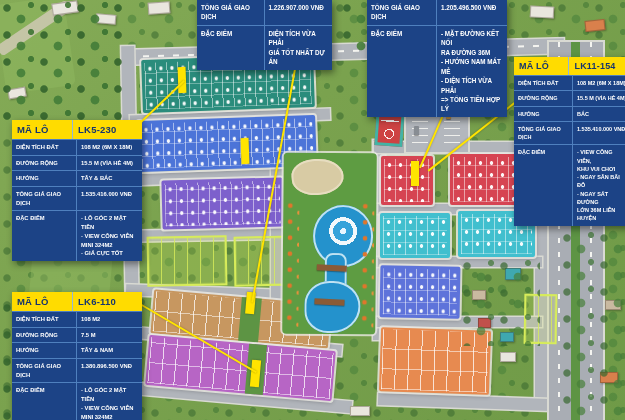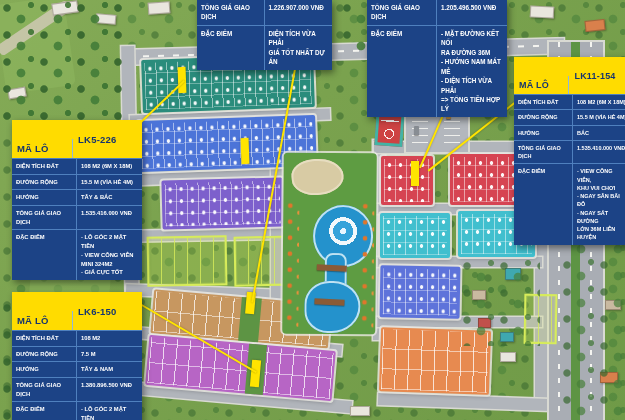--- a/index.html
+++ b/index.html
@@ -76,21 +76,21 @@
   .h-white{background:#e9e6de;} .h-orange{background:#d9804c;} .h-tan{background:#c9b9a0;} .h-teal{background:#3fa8b0;} .h-red{background:#c0504b;}
 
   
   .ybar{position:absolute;background:#ffe400;box-shadow:0 0 2px rgba(0,0,0,.45);}
   .yline{position:absolute;height:2px;background:#ffe400;transform-origin:0 50%;box-shadow:0 0 2px rgba(0,0,0,.3);}
 
   
   .card{position:absolute;box-shadow:2px 3px 7px rgba(0,0,0,.45);z-index:40;}
   .card-head{display:flex;background:#ffdc00;color:#16356e;font-weight:bold;align-items:center;}
   .hcell{padding:4px 5px;font-size:9.5px;letter-spacing:.2px;white-space:nowrap;}
-  .hcell.title{width:47%;border-right:1px solid #8fb6dd;margin-top:19px;}
+  .hcell.title{width:47%;border-right:1px solid #8fb6dd;}
   .crow{display:flex;background:#1c4386;border-top:1px solid #4f80be;}
   .crow:first-child{border-top:none;}
   .clabel,.cval{color:#fff;font-weight:bold;padding:3px 4px;line-height:1.5;}
   .clabel{width:50%;border-right:1px solid #4f80be;}
   .cval{width:50%;white-space:pre-line;}
   .sm .clabel,.sm .cval{font-size:5.8px;}
   .md .clabel,.md .cval{font-size:6.3px;}
   .xs .clabel,.xs .cval{font-size:5.5px;}
   .xs .hcell{font-size:9px;}
   .card .clabel{text-transform:uppercase;}
@@ -263,21 +263,21 @@
 - NGAY SÂN BÃI ĐỖ
 - NGAY SÁT ĐƯỜNG
 LỚN 36M LIÊN
 HUYỆN</div>
     </div>
   </div>
 
   <div class="card sm" style="left:12px;top:120px;width:130px;">
     <div class="card-head">
       <div class="hcell title">MÃ LÔ</div>
-      <div class="hcell">LK5-226</div>
+      <div class="hcell">LK5-230</div>
     </div>
     <div class="crow" style="border-top:1px solid #4f80be;">
       <div class="clabel">DIỆN TÍCH ĐẤT</div>
       <div class="cval">108 M2 (6M X 18M)</div>
     </div>
     <div class="crow">
       <div class="clabel">ĐƯỜNG RỘNG</div>
       <div class="cval">15.5 M (VỈA HÈ 4M)</div>
     </div>
     <div class="crow">
@@ -293,21 +293,21 @@
       <div class="cval">- LÔ GÓC 2 MẶT TIỀN
 - VIEW CÔNG VIÊN
 MINI 324M2
 - GIÁ CỰC TỐT</div>
     </div>
   </div>
 
   <div class="card sm" style="left:12px;top:292px;width:130px;">
     <div class="card-head">
       <div class="hcell title">MÃ LÔ</div>
-      <div class="hcell">LK6-150</div>
+      <div class="hcell">LK6-110</div>
     </div>
     <div class="crow" style="border-top:1px solid #4f80be;">
       <div class="clabel">DIỆN TÍCH ĐẤT</div>
       <div class="cval">108 M2</div>
     </div>
     <div class="crow">
       <div class="clabel">ĐƯỜNG RỘNG</div>
       <div class="cval">7.5 M</div>
     </div>
     <div class="crow">

